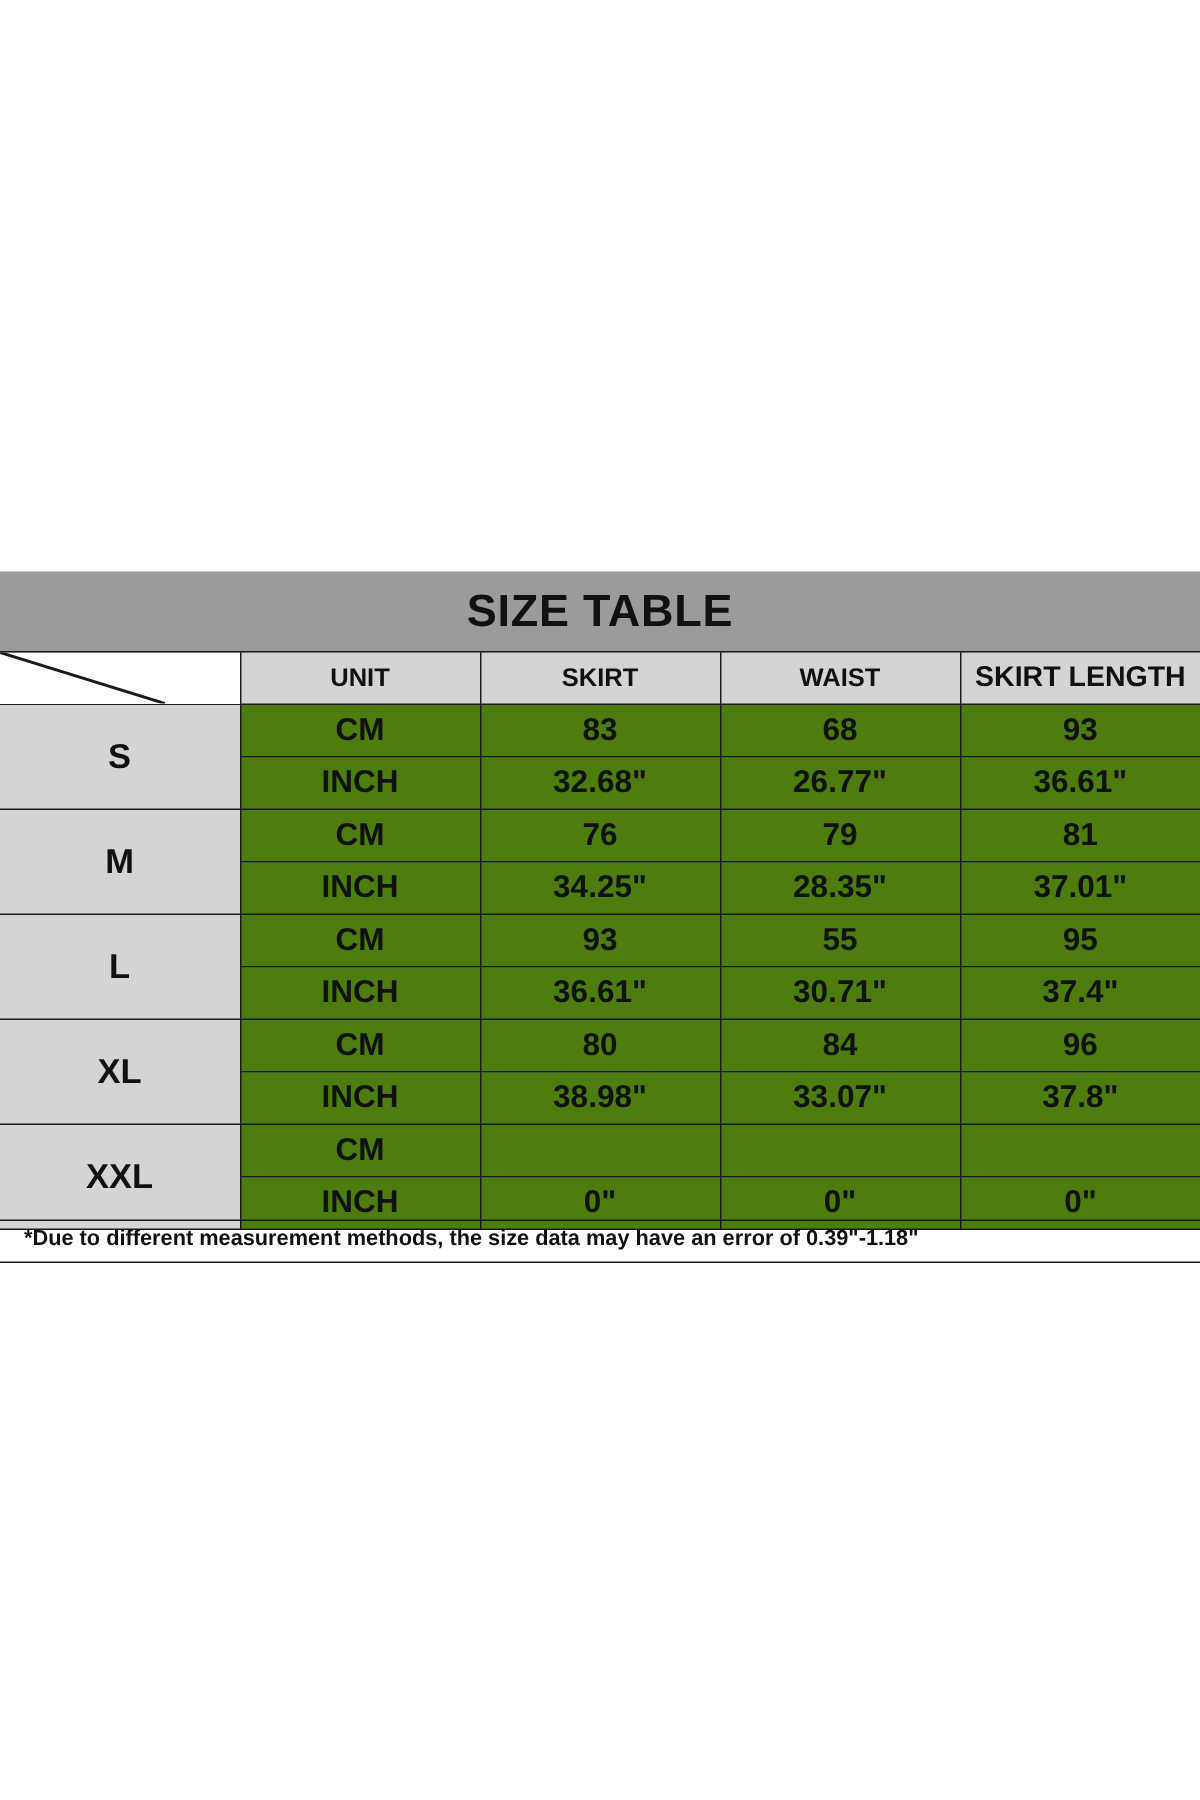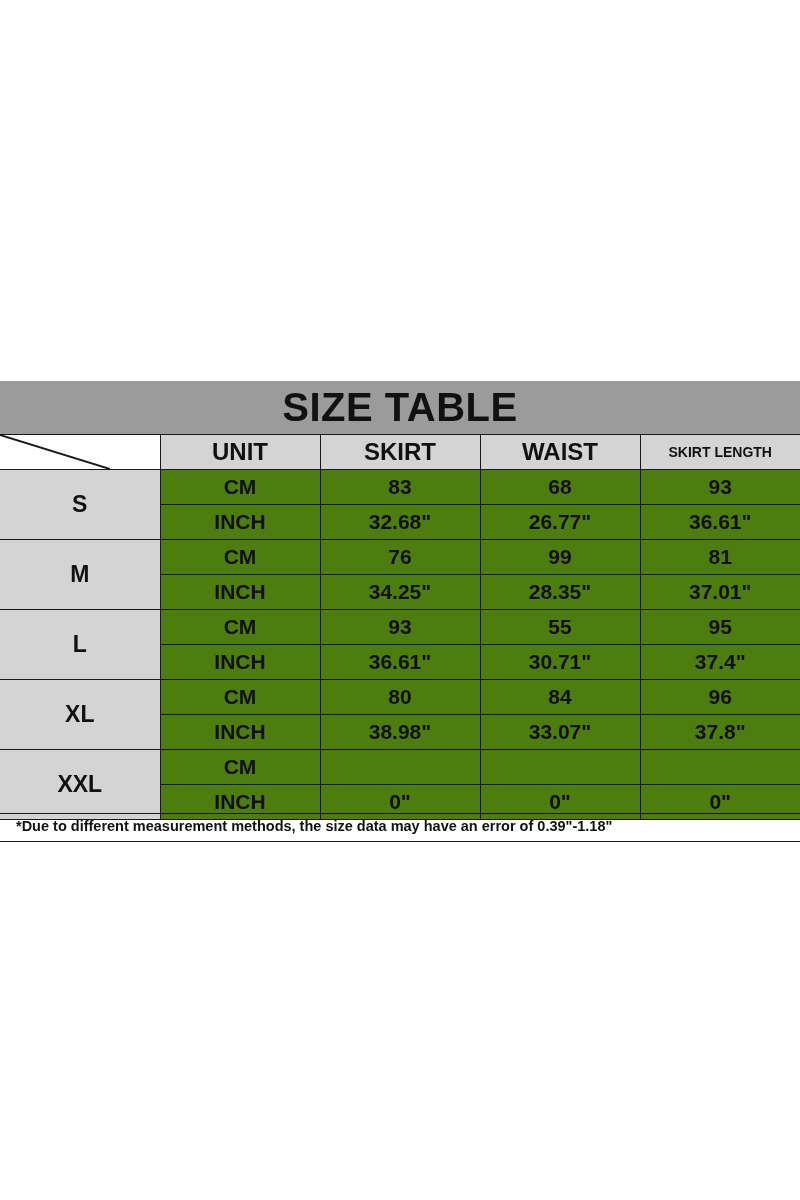--- a/index.html
+++ b/index.html
@@ -37,21 +37,21 @@
     border: 1px solid #1a1a1a;
     padding: 0;
     text-align: center;
     vertical-align: middle;
     color: #111111;
     font-weight: bold;
   }
   .title-cell {
     background: #9b9b9b;
     height: 53px;
-    font-size: 40px;
+    font-size: 30px;
     letter-spacing: 0.5px;
     border-left: none !important;
     border-right: none !important;
     border-top: none !important;
   }
   .corner-cell {
     background: #ffffff;
     width: 110px;
     height: 34px;
     position: relative;
@@ -60,24 +60,24 @@
   }
   .corner-cell svg {
     display: block;
     position: absolute;
     left: 0;
     top: 0;
   }
   .head-cell {
     background: #d4d4d4;
     height: 34px;
-    font-size: 24px;
+    font-size: 17px;
   }
   .head-cell.small {
-    font-size: 14px;
+    font-size: 19px;
   }
   .size-cell {
     background: #d4d4d4;
     width: 110px;
     font-size: 23px;
     border-left: none !important;
   }
   .unit-cell {
     background: #4d7c0f;
     font-size: 21px;
@@ -155,21 +155,21 @@
         <td class="unit-cell">INCH</td>
         <td class="val-cell">32.68"</td>
         <td class="val-cell">26.77"</td>
         <td class="val-cell last-col">36.61"</td>
       </tr>
 
       <tr>
         <td class="size-cell" rowspan="2">M</td>
         <td class="unit-cell">CM</td>
         <td class="val-cell">76</td>
-        <td class="val-cell">99</td>
+        <td class="val-cell">79</td>
         <td class="val-cell last-col">81</td>
       </tr>
       <tr>
         <td class="unit-cell">INCH</td>
         <td class="val-cell">34.25"</td>
         <td class="val-cell">28.35"</td>
         <td class="val-cell last-col">37.01"</td>
       </tr>
 
       <tr>

